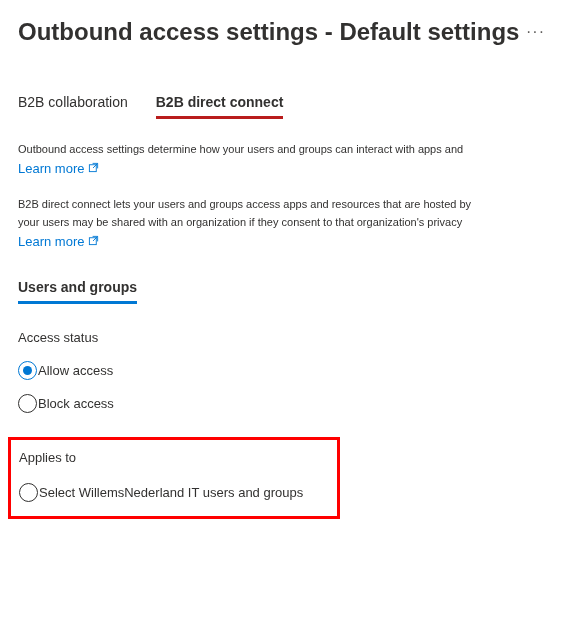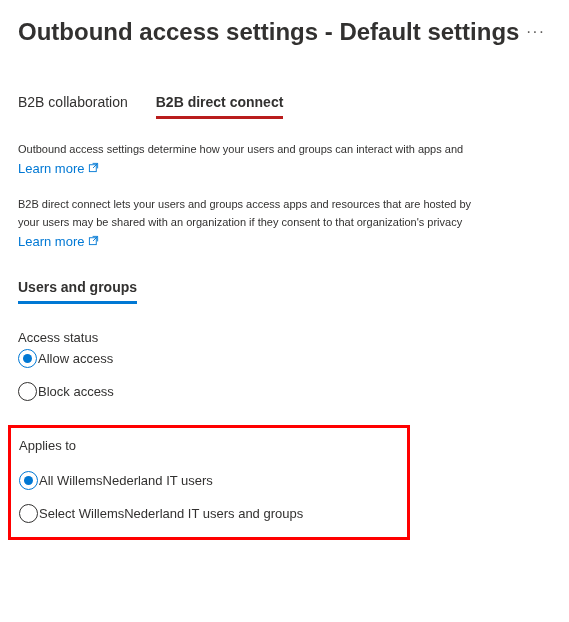--- a/index.html
+++ b/index.html
@@ -85,21 +85,21 @@
       cursor: pointer;
       border-bottom: 2px solid transparent;
     }
     .subtab.active {
       font-weight: 600;
       border-bottom: 3px solid #0078d4;
     }
     .section-label {
       font-size: 13px;
       color: #323130;
-      margin-bottom: 4px;
+      margin-bottom: 16px;
     }
     .radio-group {
       display: flex;
       flex-direction: column;
       gap: 14px;
       margin-bottom: 24px;
     }
     .radio-option {
       display: flex;
       align-items: center;
@@ -130,21 +130,21 @@
       display: block;
     }
     .radio-label {
       font-size: 13px;
       color: #323130;
     }
     .applies-to-box {
       border: 3px solid #ff0000;
       padding: 10px 8px 14px 8px;
       margin-left: -10px;
-      width: 402px;
+      width: 332px;
     }
     .applies-to-box .section-label {
       margin-bottom: 18px;
     }
     .applies-to-box .radio-group {
       margin-bottom: 0;
     }
   </style>
 </head>
 <body>
@@ -202,26 +202,20 @@
   <div class="radio-option">
     <div class="radio-circle"></div>
     <span class="radio-label">Block access</span>
   </div>
 </div>
 
 <div class="applies-to-box">
   <div class="section-label">Applies to</div>
   <div class="radio-group">
     <div class="radio-option">
-      <div class="radio-circle selected">
-          <div class="radio-dot"></div>
-        </div>
-      <span class="radio-label">All WillemsNederland IT users</span>
-    </div>
-    <div class="radio-option">
       <div class="radio-circle"></div>
       <span class="radio-label">Select WillemsNederland IT users and groups</span>
     </div>
   </div>
 </div>
 
 
 
 
 </body></html>

